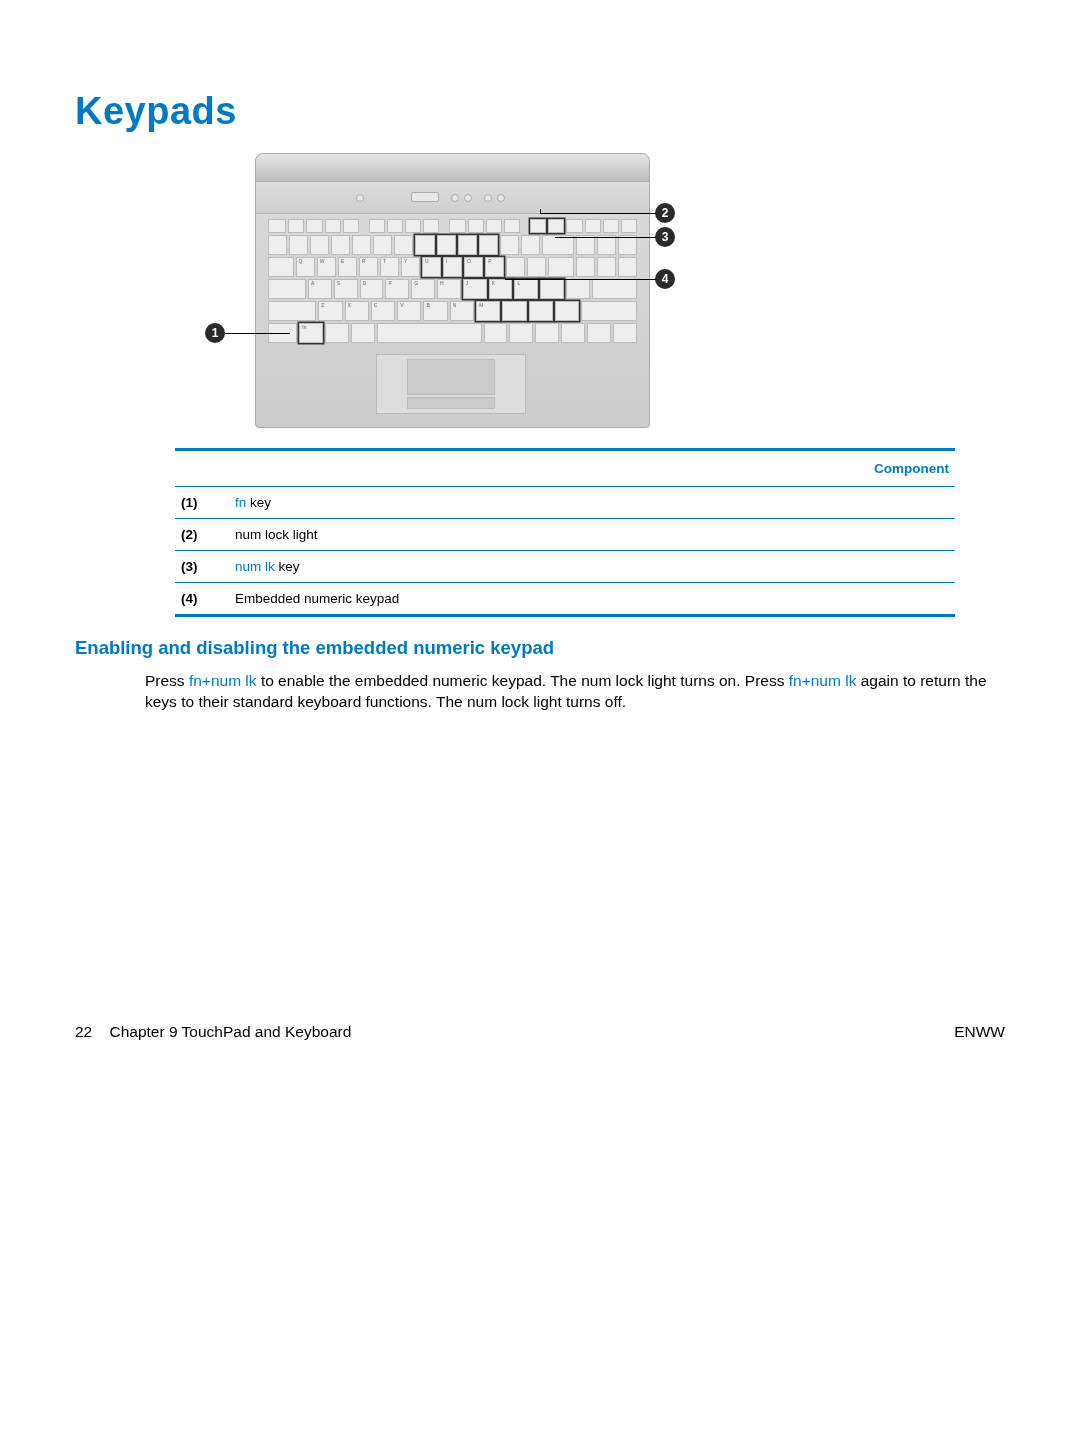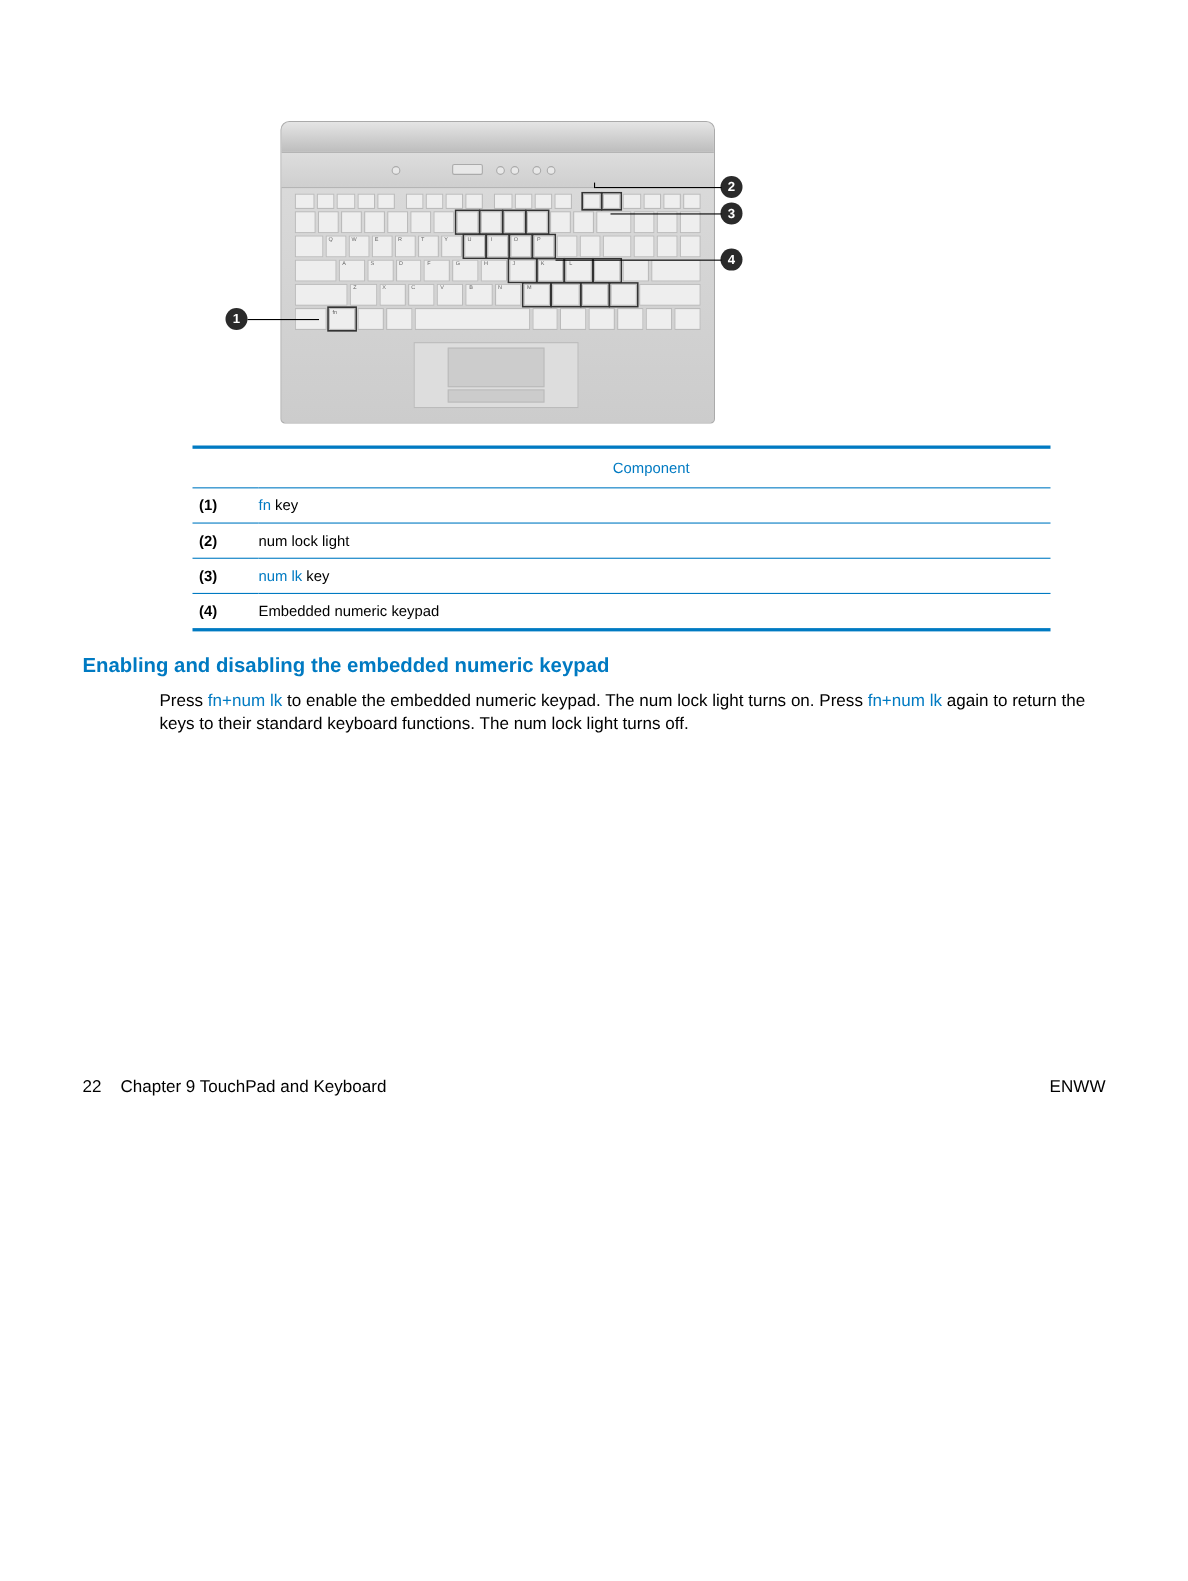--- a/index.html
+++ b/index.html
@@ -128,23 +128,23 @@
     width: 780px;
   }
   .tbl-top-border { border-top: 3px solid #007ac2; }
   .tbl-bottom-border { border-bottom: 3px solid #007ac2; }
   table.component-table {
     width: 100%;
     border-collapse: collapse;
     font-size: 13.5px;
   }
   table.component-table th {
-    text-align: center;
+    text-align: right;
     color: #007ac2;
-    font-weight: normal;
+    font-weight: bold;
     padding: 10px 6px 10px 0;
     border-bottom: 1px solid #007ac2;
   }
   table.component-table td {
     padding: 8px 6px 8px 0;
     border-bottom: 1px solid #007ac2;
     vertical-align: top;
   }
   table.component-table tr:last-child td { border-bottom: none; }
   table.component-table td.num {
@@ -187,20 +187,21 @@
     justify-content: space-between;
     padding: 0 75px 40px 75px;
     font-size: 15.5px;
     margin-top: 230px;
   }
 </style>
 </head>
 <body>
 
 <div class="page">
+  <h1 class="main-heading">Keypads</h1>
 
 
   <div class="figure-area">
     <div class="laptop">
       <div class="hinge"></div>
       <div class="mediabar">
         <div class="btn" style="left:100px;width:8px;top:12px;border-radius:50%;height:8px;"></div>
         <div class="btn" style="left:155px;width:28px;top:10px;height:10px;"></div>
         <div class="btn" style="left:195px;width:8px;top:12px;border-radius:50%;height:8px;"></div>
         <div class="btn" style="left:208px;width:8px;top:12px;border-radius:50%;height:8px;"></div>

